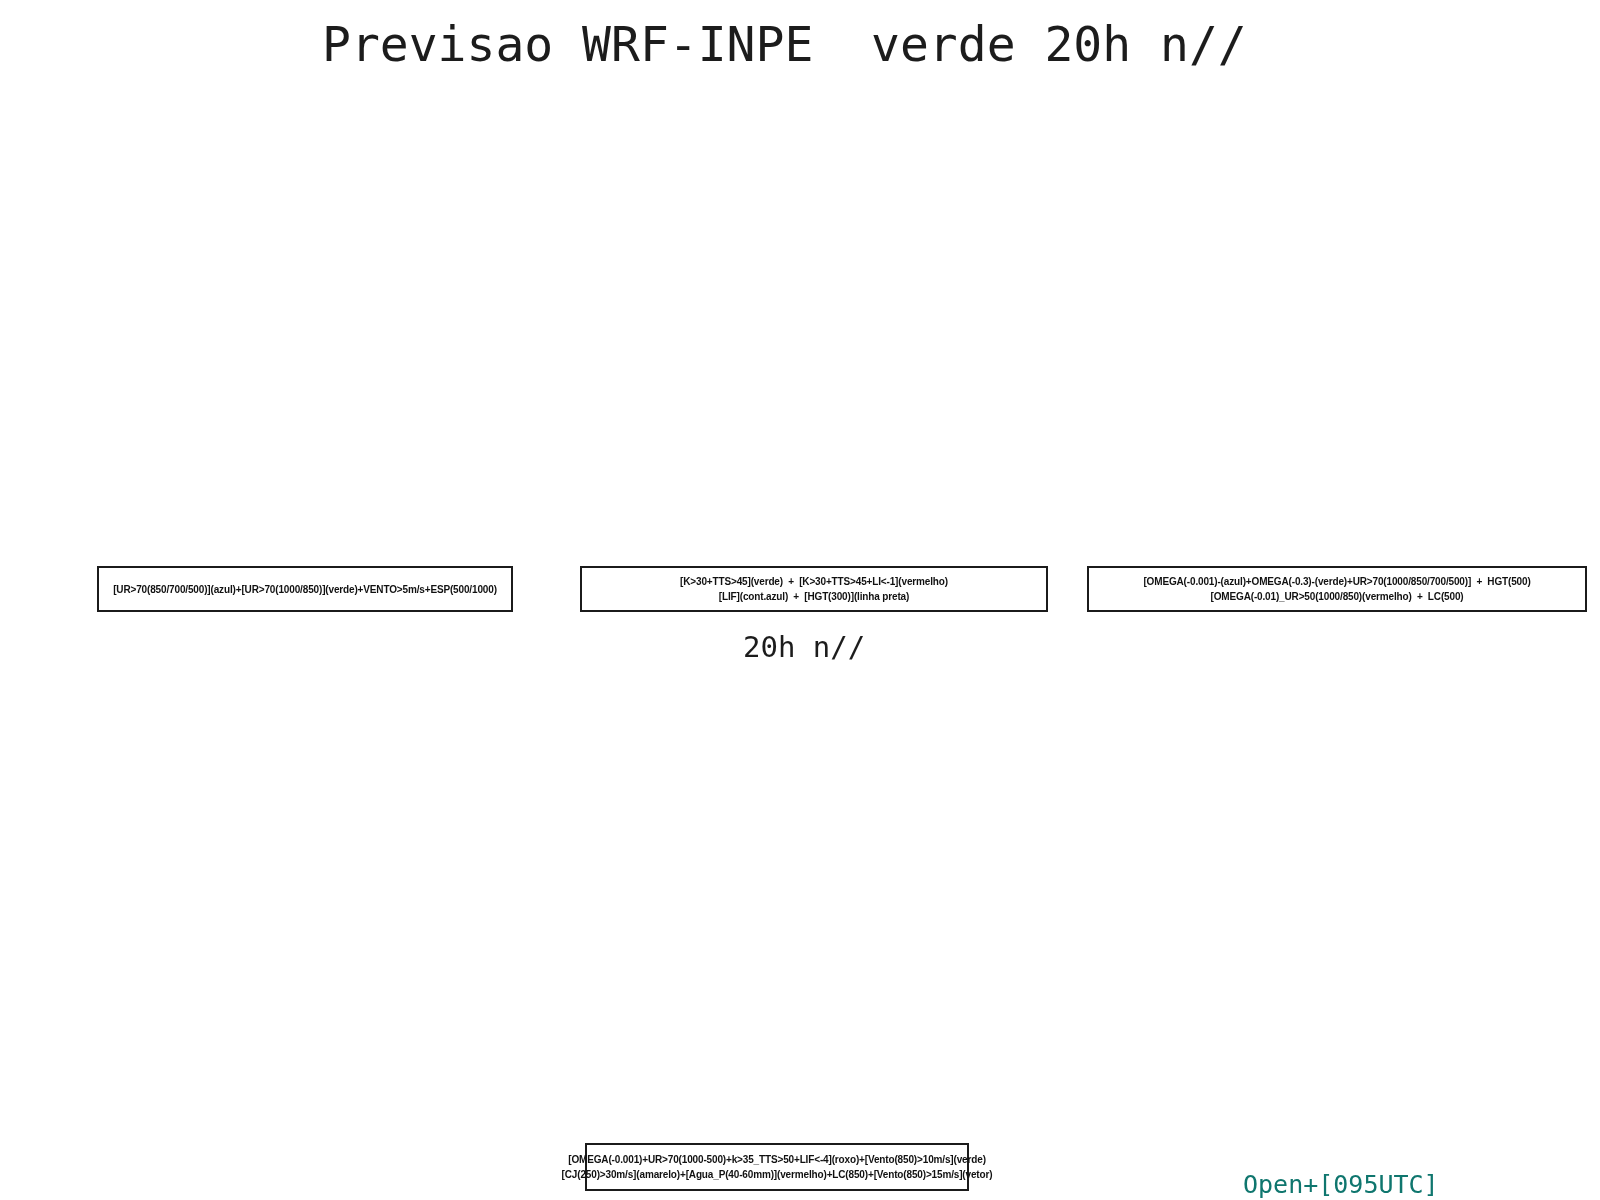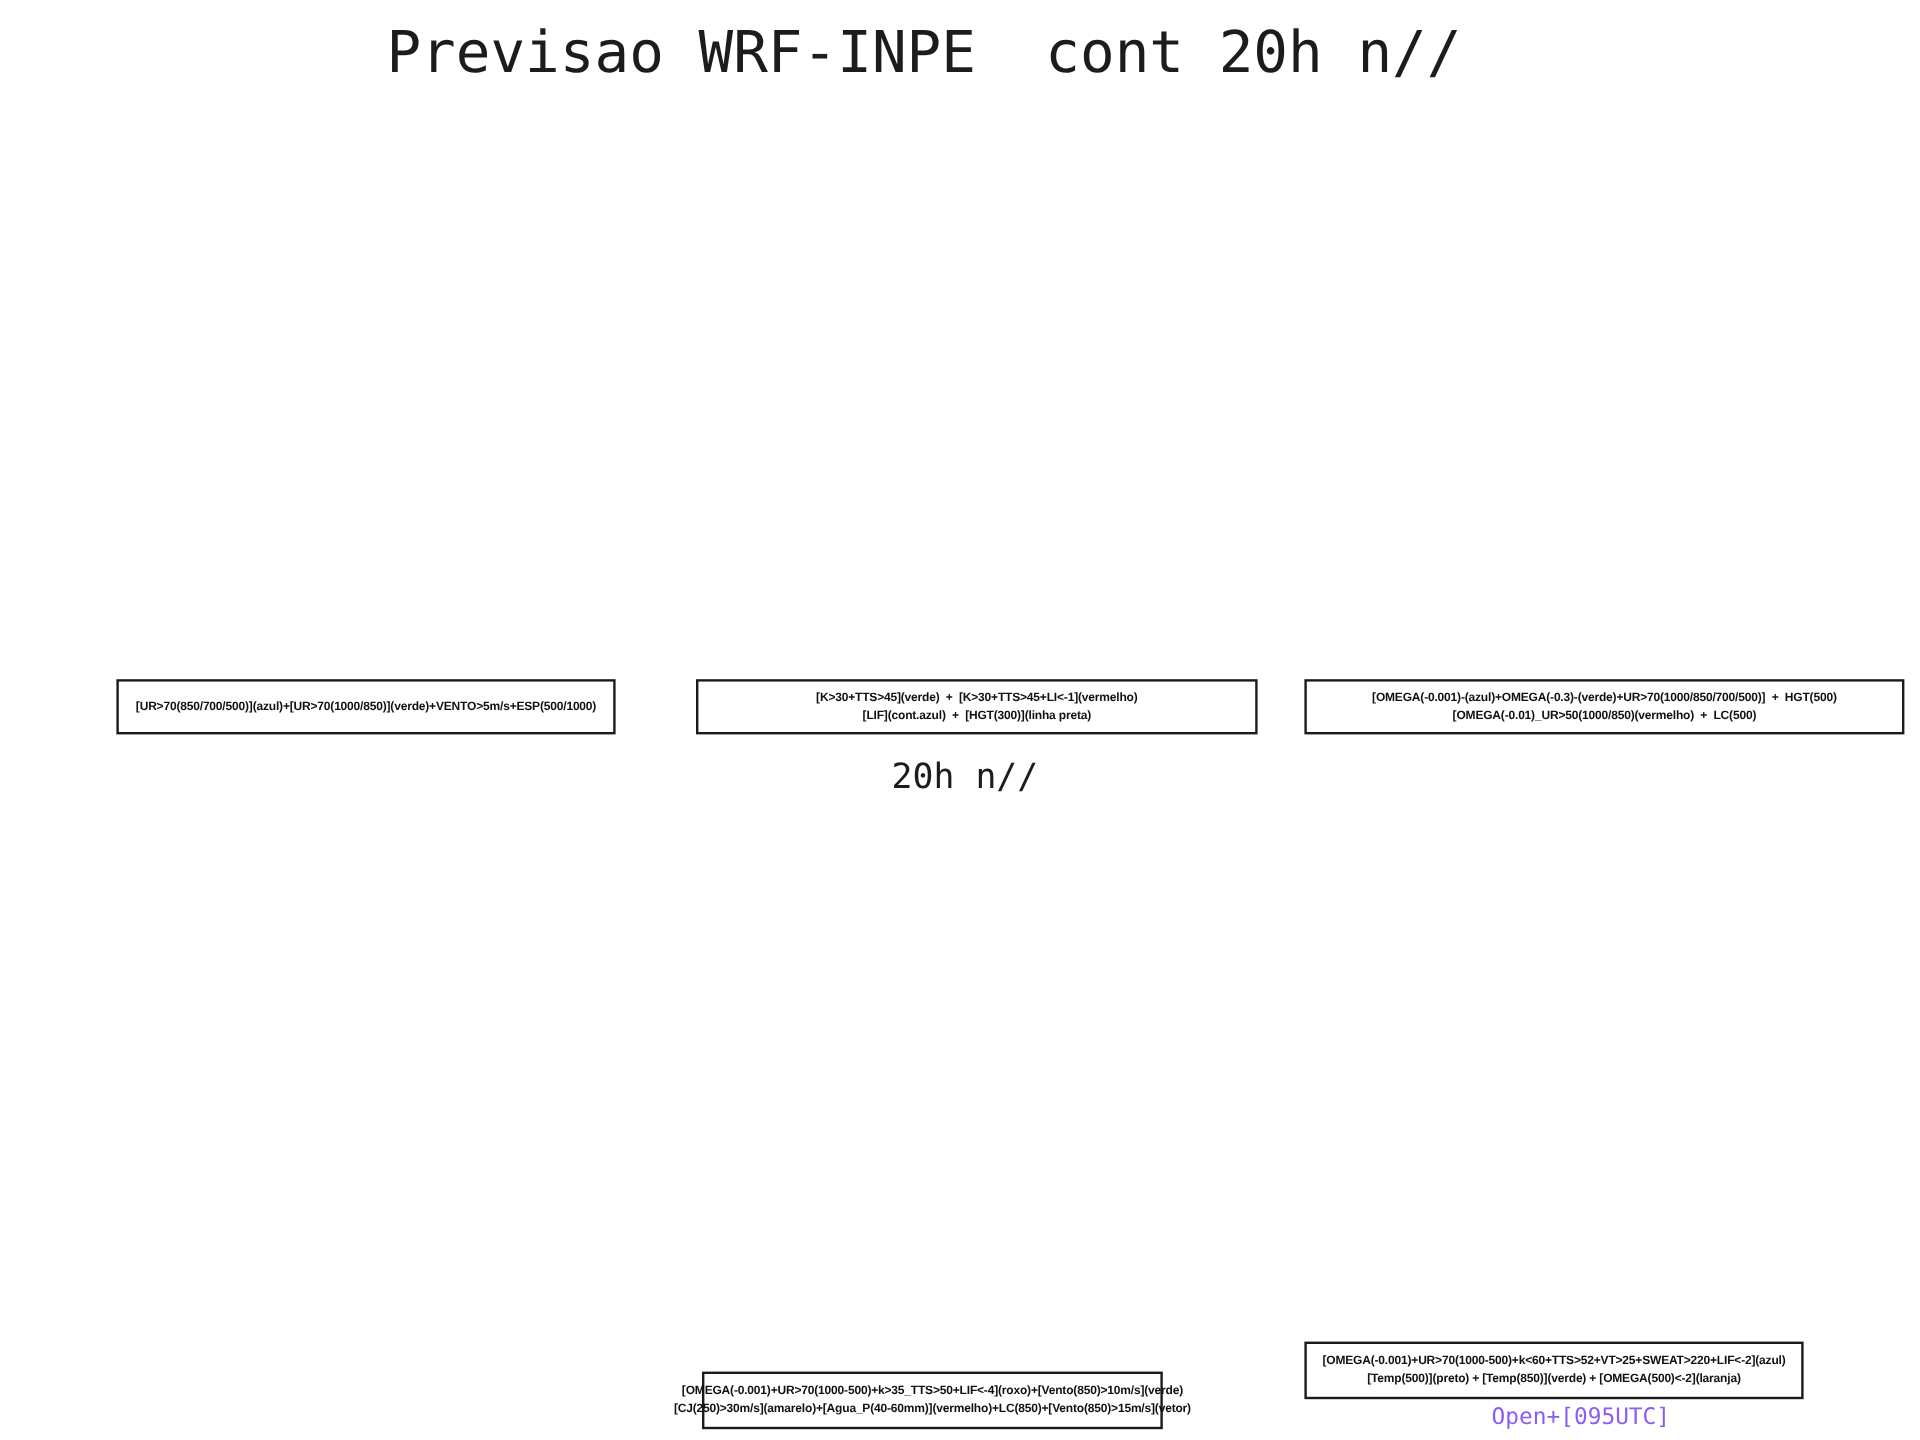--- a/index.html
+++ b/index.html
@@ -25,24 +25,24 @@
     left:716px;top:630px;
     font-size:29px;
     font-weight:300;
     white-space:pre;
     color:#1c1c1c;
     margin-left:27px;
   }
   .footer-label{
     position:absolute;
     left:1243px;top:1170px;
-    font-size:19px;
+    font-size:25px;
     font-weight:300;
     white-space:pre;
-    color:#8b5cf6;
+    color:#0f766e;
   }
   .legend-box{
     position:absolute;
     border:2px solid #1b1b1b;
     background:#ffffff;
     display:flex;
     flex-direction:column;
     justify-content:center;
     align-items:center;
     box-sizing:border-box;
@@ -56,21 +56,21 @@
     white-space:pre;
     text-align:center;
     color:#111111;
   }
 </style>
 </head>
 <body>
 
 <div class="canvas">
 
-  <div class="plot-title">Previsao WRF-INPE  cont 20h n//</div>
+  <div class="plot-title">Previsao WRF-INPE  verde 20h n//</div>
 
   <div class="legend-box" style="left:97px;top:566px;width:416px;height:46px;align-items:center;">
     <div class="legend-line">[UR&gt;70(850/700/500)](azul)+[UR&gt;70(1000/850)](verde)+VENTO&gt;5m/s+ESP(500/1000)</div>
   </div>
 
   <div class="legend-box" style="left:580px;top:566px;width:468px;height:46px;">
     <div class="legend-line">[K&gt;30+TTS&gt;45](verde)  +  [K&gt;30+TTS&gt;45+LI&lt;-1](vermelho)</div>
     <div class="legend-line">[LIF](cont.azul)  +  [HGT(300)](linha preta)</div>
   </div>
 
@@ -80,20 +80,16 @@
   </div>
 
   <div class="center-label">20h n//</div>
 
 
   <div class="legend-box" style="left:585px;top:1143px;width:384px;height:48px;">
     <div class="legend-line">[OMEGA(-0.001)+UR&gt;70(1000-500)+k&gt;35_TTS&gt;50+LIF&lt;-4](roxo)+[Vento(850)&gt;10m/s](verde)</div>
     <div class="legend-line">[CJ(250)&gt;30m/s](amarelo)+[Agua_P(40-60mm)](vermelho)+LC(850)+[Vento(850)&gt;15m/s](vetor)</div>
   </div>
 
-  <div class="legend-box" style="left:1087px;top:1118px;width:416px;height:48px;">
-    <div class="legend-line">[OMEGA(-0.001)+UR&gt;70(1000-500)+k&lt;60+TTS&gt;52+VT&gt;25+SWEAT&gt;220+LIF&lt;-2](azul)</div>
-    <div class="legend-line">[Temp(500)](preto) + [Temp(850)](verde) + [OMEGA(500)&lt;-2](laranja)</div>
-  </div>
 
   <div class="footer-label">Open+[095UTC]</div>
 
 </div>
 
 </body></html>

